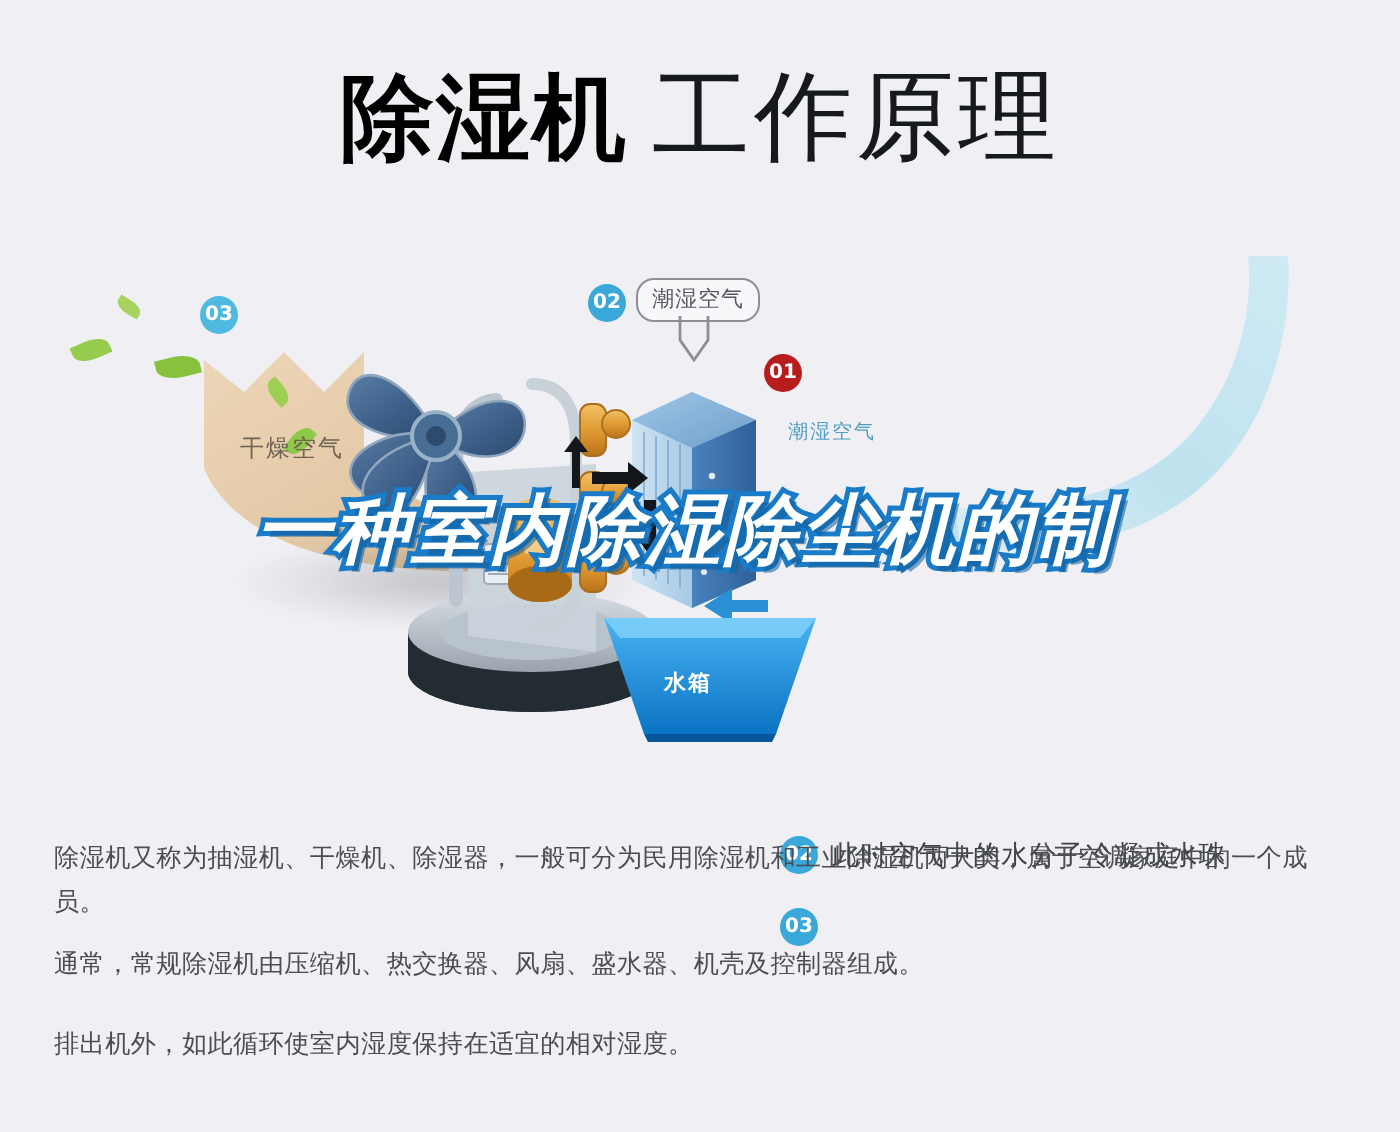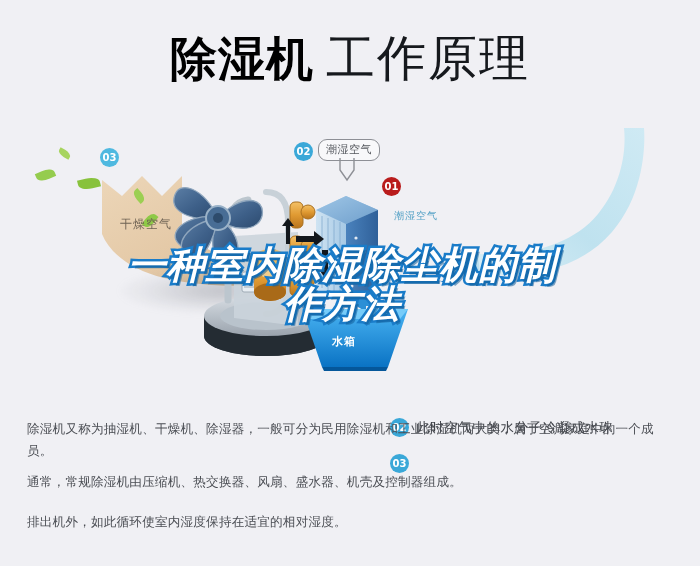--- a/index.html
+++ b/index.html
@@ -373,21 +373,20 @@
       <span class="legend-text">此时空气中的水分子冷凝成水珠</span>
     </div>
     <div class="legend-row">
       <span class="legend-badge">03</span>
     </div>
   </div>
 </div>
 
 <div class="watermark">
   <span class="wm-line">一种室内除湿除尘机的制</span>
-  <span class="wm-line">作方法</span>
 </div>
 
 <div class="copy">
   <p>除湿机又称为抽湿机、干燥机、除湿器，一般可分为民用除湿机和工业除湿机两大类，属于空调家庭中的一个成员。</p>
   <p>通常，常规除湿机由压缩机、热交换器、风扇、盛水器、机壳及控制器组成。</p>
   <div class="gap"></div>
   <p>排出机外，如此循环使室内湿度保持在适宜的相对湿度。</p>
 </div>
 
 </body></html>

